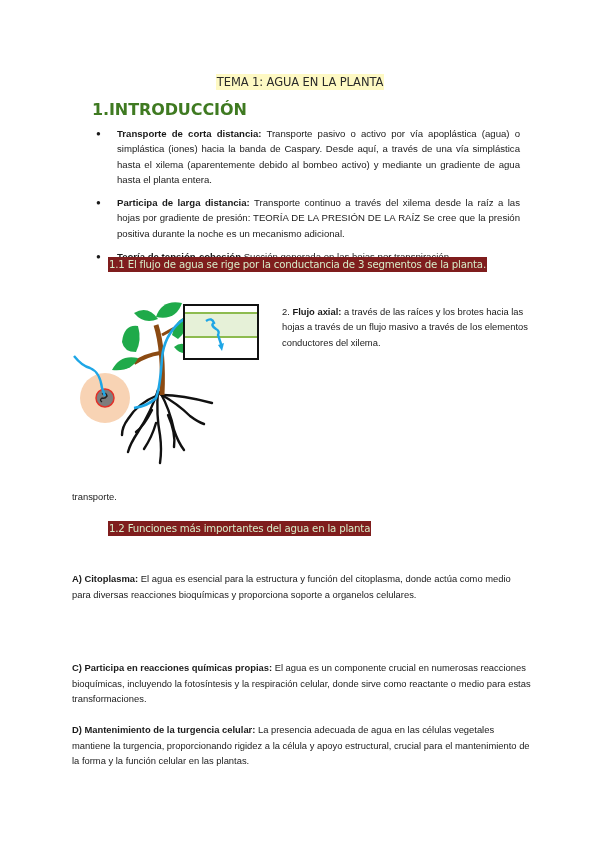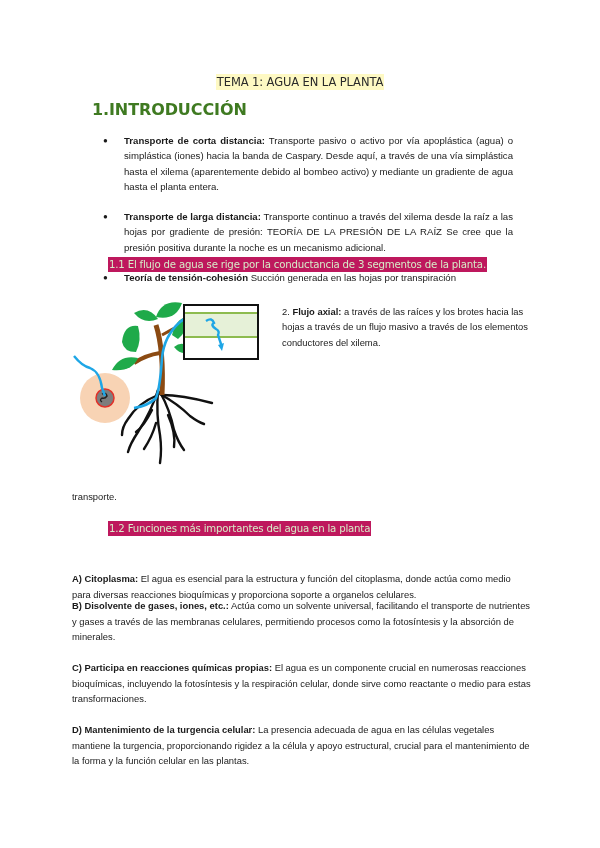--- a/index.html
+++ b/index.html
@@ -7,24 +7,24 @@
          font-family: "Liberation Sans", sans-serif; color: #1a1a1a; }
   .page { position: absolute; left: 0; top: 0; width: 600px; height: 848px; }
   .title-wrap { position: absolute; top: 72px; left: 0; width: 600px; text-align: center; }
   .title { display: inline-block; background: #fef9c3; font-size: 11.5px; padding: 1px 1px;
            color: #2a2a2a; letter-spacing: -0.1px; font-family: "DejaVu Sans", sans-serif; }
   .h1 { position: absolute; top: 100px; left: 92px; font-size: 16px; font-weight: bold;
         color: #3f7a21; font-family: "DejaVu Sans", sans-serif; letter-spacing: -0.1px; }
   .h1 .num { display: inline-block; width: 17px; }
   .bullets { position: absolute; top: 118px; left: 88px; width: 440px; margin: 0; padding: 0; list-style: none; }
   .bullets li { position: relative; padding-left: 21px; font-size: 9.6px; line-height: 15.3px;
-                text-align: justify; margin: 15px; }
+                text-align: justify; margin: 8px; }
   .bullets li::before { content: "●"; position: absolute; left: 0; top: 0; font-size: 8px; }
   b { font-weight: bold; }
-  .sec { position: absolute; background: #be185d; color: #d7ecc8; font-size: 10.2px;
+  .sec { position: absolute; background: #7f1d1d; color: #d7ecc8; font-size: 10.2px;
          padding: 1px 1px; font-family: "DejaVu Sans", sans-serif; letter-spacing: -0.2px; line-height: 13px; }
   .sec1 { top: 257px; left: 108px; }
   .sec2 { top: 521px; left: 108px; }
   .figure { position: absolute; left: 72px; top: 295px; width: 200px; height: 175px; }
   .flows { position: absolute; left: 282px; top: 304px; width: 250px; font-size: 9.4px; line-height: 15.4px; }
   .flows p { margin: 0 0 15.4px 0; }
   .flows p:last-child { margin: 0; }
   .regulados { position: absolute; left: 72px; top: 491px; font-size: 9.4px; }
   .func { position: absolute; left: 72px; width: 460px; font-size: 9.4px; line-height: 15.6px; margin: 0; }
   .fA { top: 551px; margin-top: 20px; } .fB { top: 598px; } .fC { top: 660px; } .fD { top: 722px; }
@@ -37,21 +37,21 @@
   <div class="title-wrap">
     <span class="title">TEMA 1: AGUA EN LA PLANTA</span>
   </div>
 
   <div class="h1">
     <span class="num">1.</span><span>INTRODUCCIÓN</span>
   </div>
 
   <ul class="bullets">
     <li><b>Transporte de corta distancia:</b><span> Transporte pasivo o activo por vía apoplástica (agua) o simplástica (iones) hacia la banda de Caspary. Desde aquí, a través de una vía simplástica hasta el xilema (aparentemente debido al bombeo activo) y mediante un gradiente de agua hasta el planta entera.</span></li>
-    <li><b>Transporte de larga distancia:</b><span> Transporte continuo a través del xilema desde la raíz a las hojas por gradiente de presión: TEORÍA DE LA PRESIÓN DE LA RAÍZ Se cree que la presión positiva durante la noche es un mecanismo adicional.</span></li>
+    <li><b>Participa de larga distancia:</b><span> Transporte continuo a través del xilema desde la raíz a las hojas por gradiente de presión: TEORÍA DE LA PRESIÓN DE LA RAÍZ Se cree que la presión positiva durante la noche es un mecanismo adicional.</span></li>
     <li><b>Teoría de tensión-cohesión</b><span> Succión generada en las hojas por transpiración</span></li>
   </ul>
 
   <div class="sec sec1">1.1 El flujo de agua se rige por la conductancia de 3 segmentos de la planta.</div>
 
   <div class="figure">
     <svg width="200" height="175" viewBox="0 0 200 175">
 
       <circle cx="33" cy="103" r="25" fill="#f8d3b4"></circle>
       <circle cx="33" cy="103" r="9" fill="#7d7d7d" stroke="#e0322a" stroke-width="1.5"></circle>
@@ -96,17 +96,16 @@
   </div>
 
   <div class="flows">
     <p><span>2. </span><b>Flujo axial:</b><span> a través de las raíces y los brotes hacia las hojas a través de un flujo masivo a través de los elementos conductores del xilema.</span></p>
   </div>
   <div class="regulados">transporte.</div>
 
   <div class="sec sec2">1.2 Funciones más importantes del agua en la planta</div>
 
   <p class="func fA"><b>A) Citoplasma:</b><span>  El agua es esencial para la estructura y función del citoplasma, donde actúa como medio para diversas reacciones bioquímicas y proporciona soporte a organelos celulares.</span></p>
-  <p class="func fB"><b>B) Disolvente de gases, iones, etc.:</b><span> Actúa como un solvente universal, facilitando el transporte de nutrientes y gases a través de las membranas celulares, permitiendo procesos como la fotosíntesis y la absorción de minerales.</span></p>
   <p class="func fC"><b>C) Participa en reacciones químicas propias:</b><span> El agua es un componente crucial en numerosas reacciones bioquímicas, incluyendo la fotosíntesis y la respiración celular, donde sirve como reactante o medio para estas transformaciones.</span></p>
   <p class="func fD"><b>D) Mantenimiento de la turgencia celular:</b><span> La presencia adecuada de agua en las células vegetales mantiene la turgencia, proporcionando rigidez a la célula y apoyo estructural, crucial para el mantenimiento de la forma y la función celular en las plantas.</span></p>
 
 </div>
 
 </body></html>

